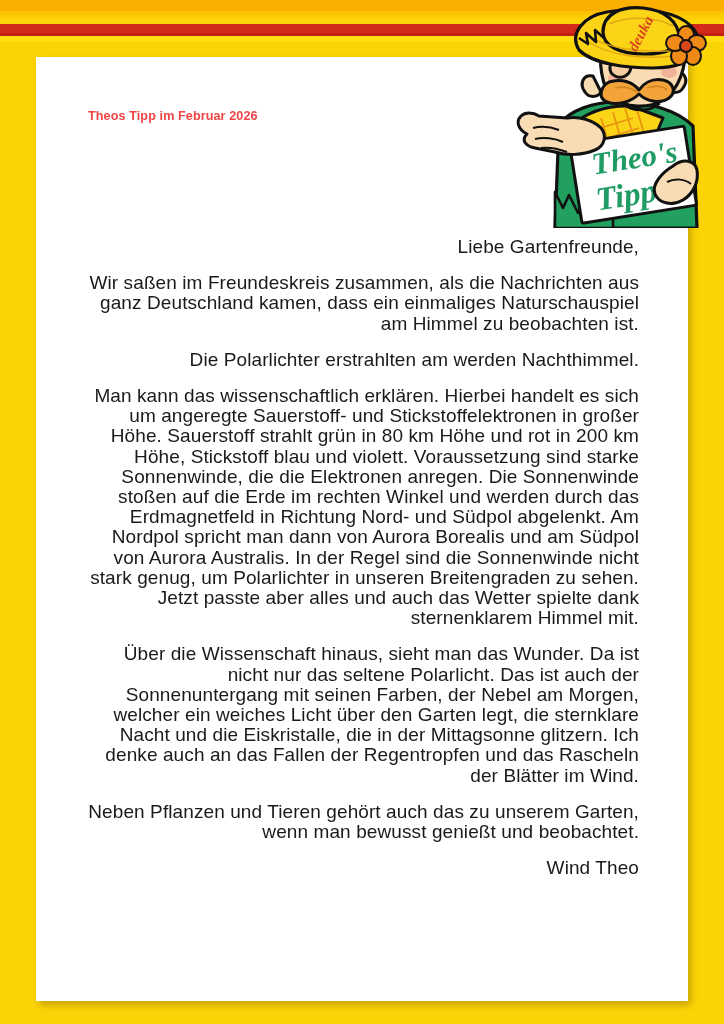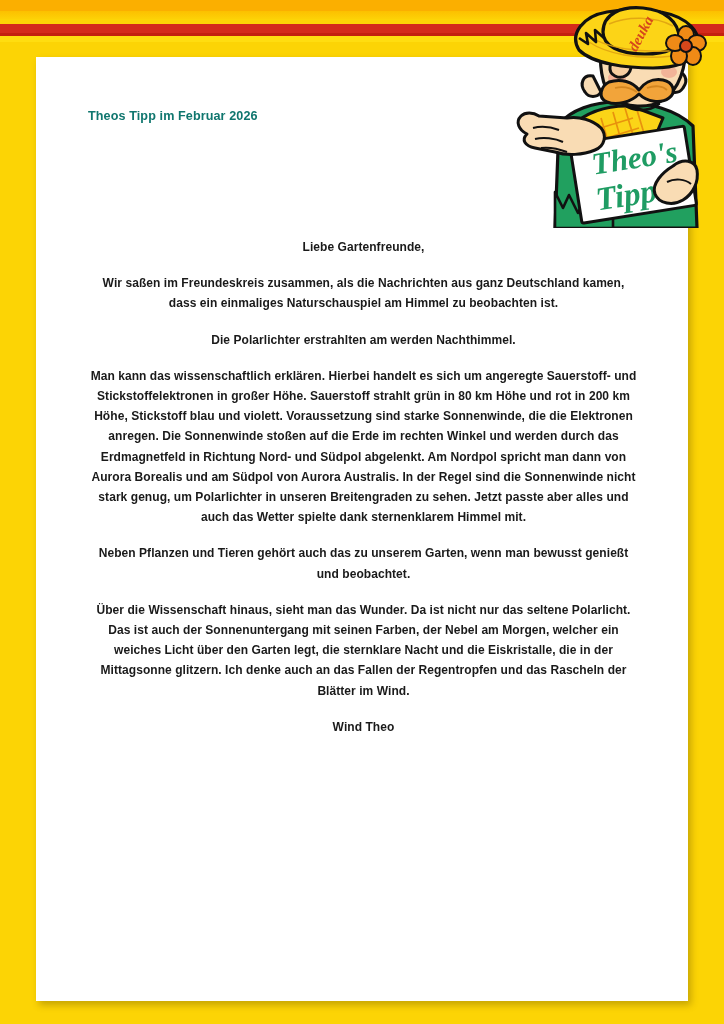--- a/index.html
+++ b/index.html
@@ -76,40 +76,39 @@
   .paper-inner {
     position: absolute;
     left: 52px;
     top: 52px;
     right: 46px;
   }
 
   .doc-title {
     font-size: 12.6px;
     font-weight: bold;
-    color: #0f766e;
+    color: #ef4444;
     letter-spacing: 0.1px;
     margin: 0 0 0 0;
   }
 
   .letter-body {
     position: absolute;
     left: 52px;
     top: 180px;
     width: 551px;
   }
 
   .letter-body p {
     margin: 0 0 16px 0;
-    font-size: 12px;
+    font-size: 19px;
     line-height: 20.2px;
     color: #1a1a1a;
-    text-align: center;
+    text-align: right;
     letter-spacing: 0.005em;
-    font-weight: bold;
   }
   .letter-body p:last-child { margin-bottom: 0; }
 
   
   .mascot {
     position: absolute;
     left: 497px;
     top: 6px;
     width: 227px;
     height: 222px;
@@ -133,22 +132,22 @@
 
     <div class="paper-inner">
       <h1 class="doc-title">Theos Tipp im Februar 2026</h1>
     </div>
 
     <div class="letter-body">
       <p>Liebe Gartenfreunde,</p>
       <p>Wir saßen im Freundeskreis zusammen, als die Nachrichten aus ganz Deutschland kamen, dass ein einmaliges Naturschauspiel am Himmel zu beobachten ist.</p>
       <p>Die Polarlichter erstrahlten am werden Nachthimmel.</p>
       <p>Man kann das wissenschaftlich erklären. Hierbei handelt es sich um angeregte Sauerstoff- und Stickstoffelektronen in großer Höhe. Sauerstoff strahlt grün in 80 km Höhe und rot in 200 km Höhe, Stickstoff blau und violett. Voraussetzung sind starke Sonnenwinde, die die Elektronen anregen. Die Sonnenwinde stoßen auf die Erde im rechten Winkel und werden durch das Erdmagnetfeld in Richtung Nord- und Südpol abgelenkt. Am Nordpol spricht man dann von Aurora Borealis und am Südpol von Aurora Australis. In der Regel sind die Sonnenwinde nicht stark genug, um Polarlichter in unseren Breitengraden zu sehen. Jetzt passte aber alles und auch das Wetter spielte dank sternenklarem Himmel mit.</p>
+      <p>Über die Wissenschaft hinaus, sieht man das Wunder. Da ist nicht nur das seltene Polarlicht. Das ist auch der Sonnenuntergang mit seinen Farben, der Nebel am Morgen, welcher ein weiches Licht über den Garten legt, die sternklare Nacht und die Eiskristalle, die in der Mittagsonne glitzern. Ich denke auch an das Fallen der Regentropfen und das Rascheln der Blätter im Wind.</p>
       <p>Neben Pflanzen und Tieren gehört auch das zu unserem Garten, wenn man bewusst genießt und beobachtet.</p>
-      <p>Über die Wissenschaft hinaus, sieht man das Wunder. Da ist nicht nur das seltene Polarlicht. Das ist auch der Sonnenuntergang mit seinen Farben, der Nebel am Morgen, welcher ein weiches Licht über den Garten legt, die sternklare Nacht und die Eiskristalle, die in der Mittagsonne glitzern. Ich denke auch an das Fallen der Regentropfen und das Rascheln der Blätter im Wind.</p>
       <p>Wind Theo</p>
     </div>
 
   </div>
 
   <div class="mascot">
     <svg width="227" height="222" viewBox="0 0 227 222" xmlns="http://www.w3.org/2000/svg">
 
       <g>
         <path d="M62 118 C74 104 96 96 120 96 C152 96 180 104 196 120

